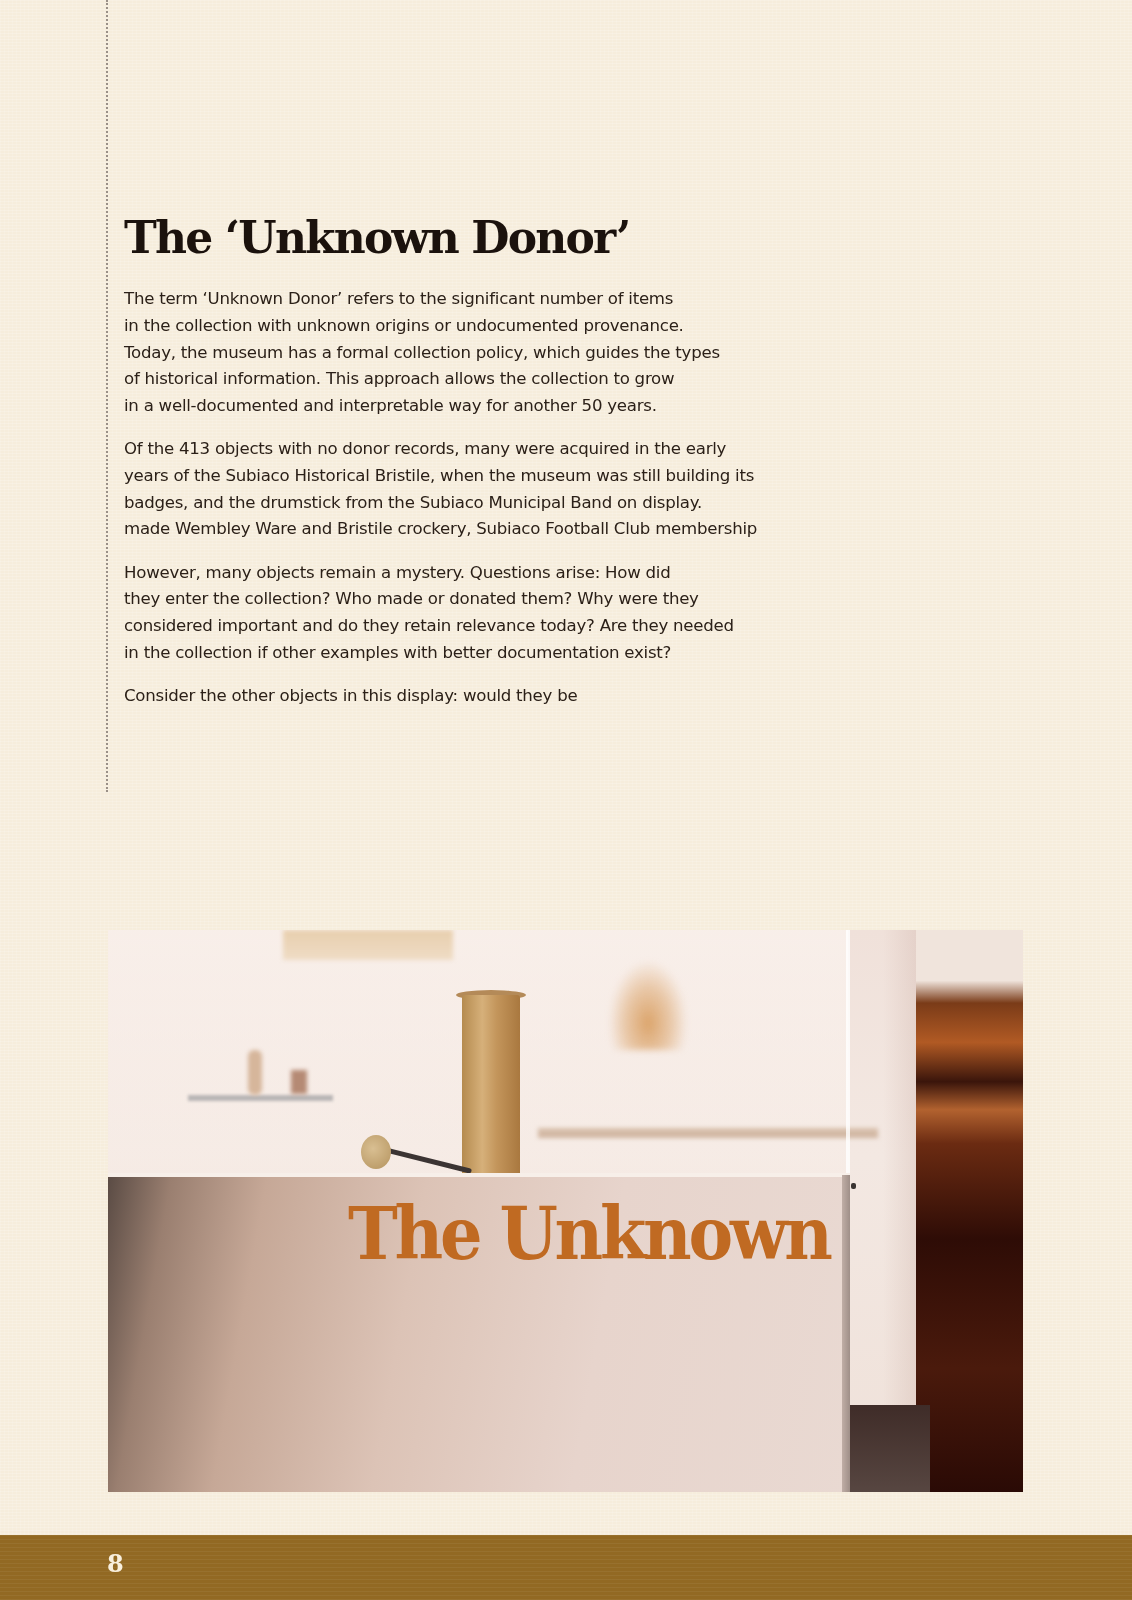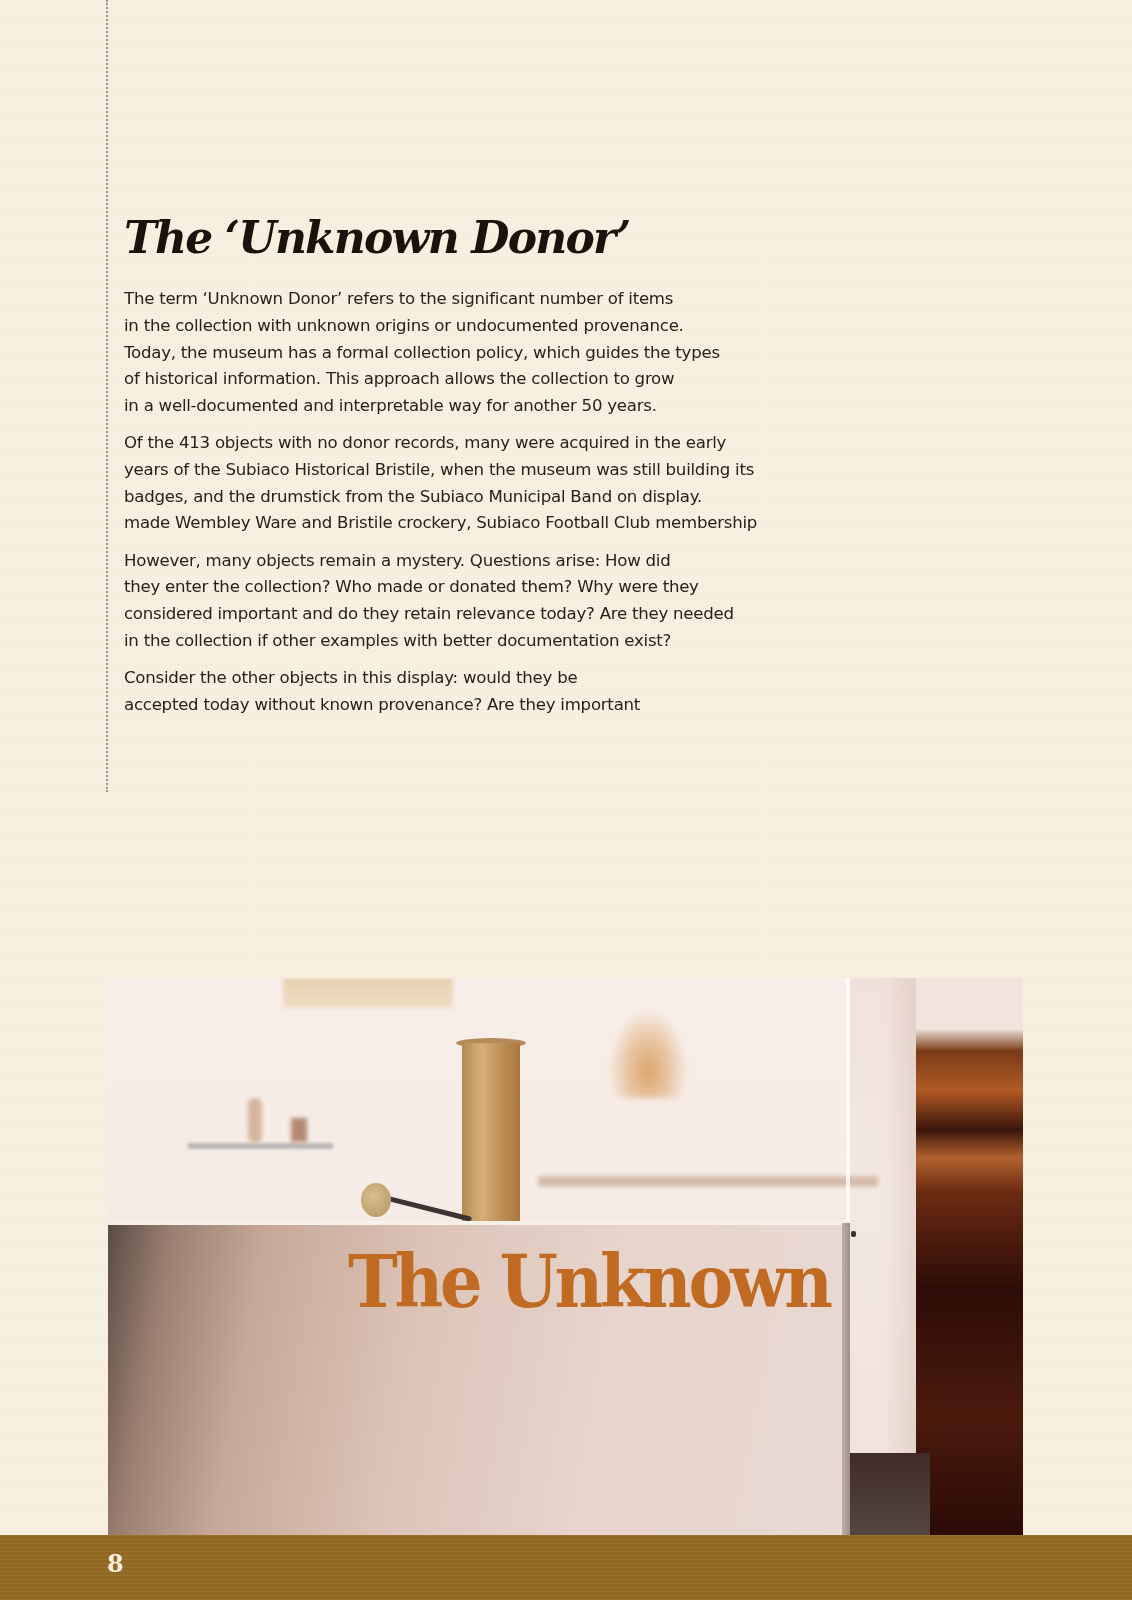--- a/index.html
+++ b/index.html
@@ -36,41 +36,40 @@
     }
 
     .article-title {
       margin: 0 0 24px 0;
       font-family: "DejaVu Serif", serif;
       font-weight: 900;
       font-size: 44px;
       line-height: 1.1;
       letter-spacing: -1.8px;
       color: #1b120d;
-      font-style: italic;
     }
 
     .article-para {
-      margin: 11px 0 11px 0;
+      margin: 17px 0 11px 0;
       font-family: "DejaVu Sans", sans-serif;
       font-size: 16.6px;
       line-height: 26.6px;
       color: #2b2018;
       letter-spacing: -0.25px;
     }
     .article-para span.line {
       display: block;
       white-space: nowrap;
     }
 
     
     .photo {
       position: absolute;
       left: 108px;
-      top: 978px;
+      top: 930px;
       width: 915px;
       height: 562px;
       overflow: hidden;
       background: #bef264;
     }
     .photo .wall {
       position: absolute; left: 0; top: 0; width: 100%; height: 100%;
       background: linear-gradient(180deg, #f0e1da 0%, #f3e8e2 40%, #efe1d9 100%);
     }
     .photo .shelf-case {
@@ -228,21 +227,20 @@
 
   <p class="article-para">
     <span class="line">However, many objects remain a mystery. Questions arise: How did</span>
     <span class="line">they enter the collection? Who made or donated them? Why were they</span>
     <span class="line">considered important and do they retain relevance today? Are they needed</span>
     <span class="line">in the collection if other examples with better documentation exist?</span>
   </p>
 
   <p class="article-para">
     <span class="line">Consider the other objects in this display: would they be</span>
-    <span class="line">accepted today without known provenance? Are they important</span>
   </p>
 </article>
 
 <figure class="photo" style="margin:0;">
   <div class="wall"></div>
   <div class="shelf-case"></div>
   <div class="top-block"></div>
   <div class="letter-j"></div>
   <div class="rail"></div>
   <div class="small-shelf"></div>

